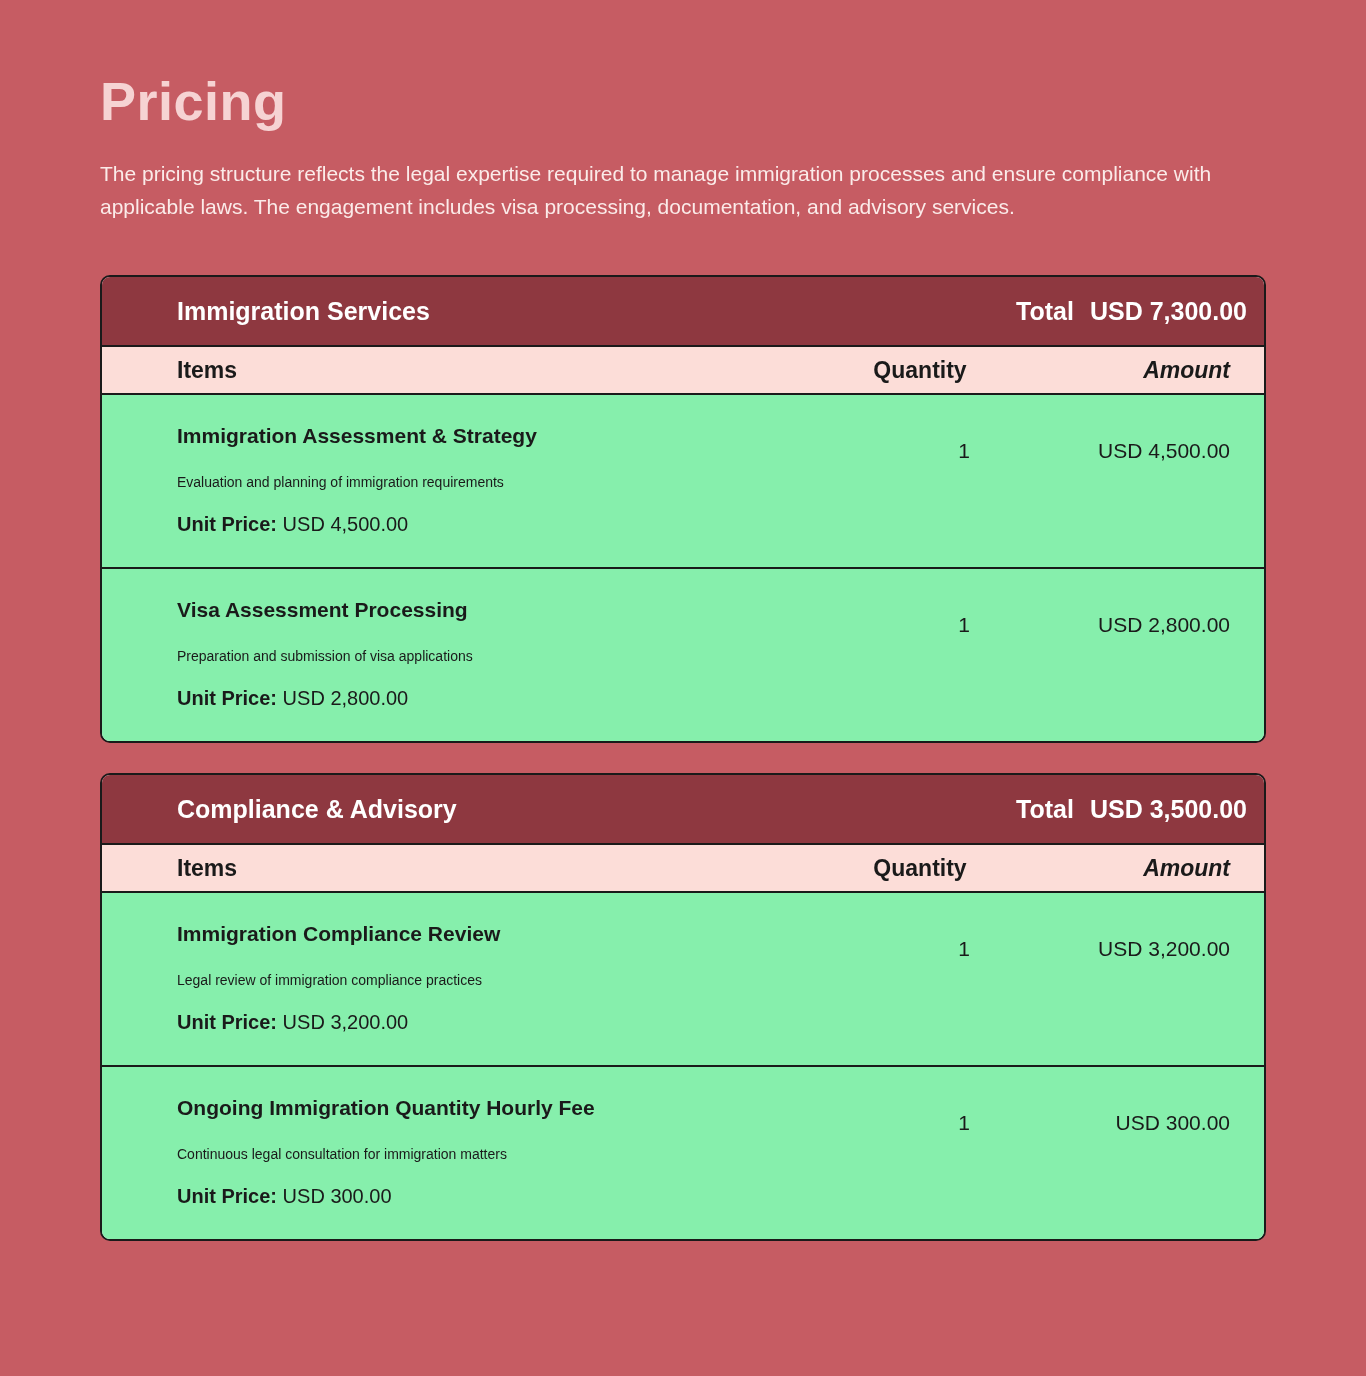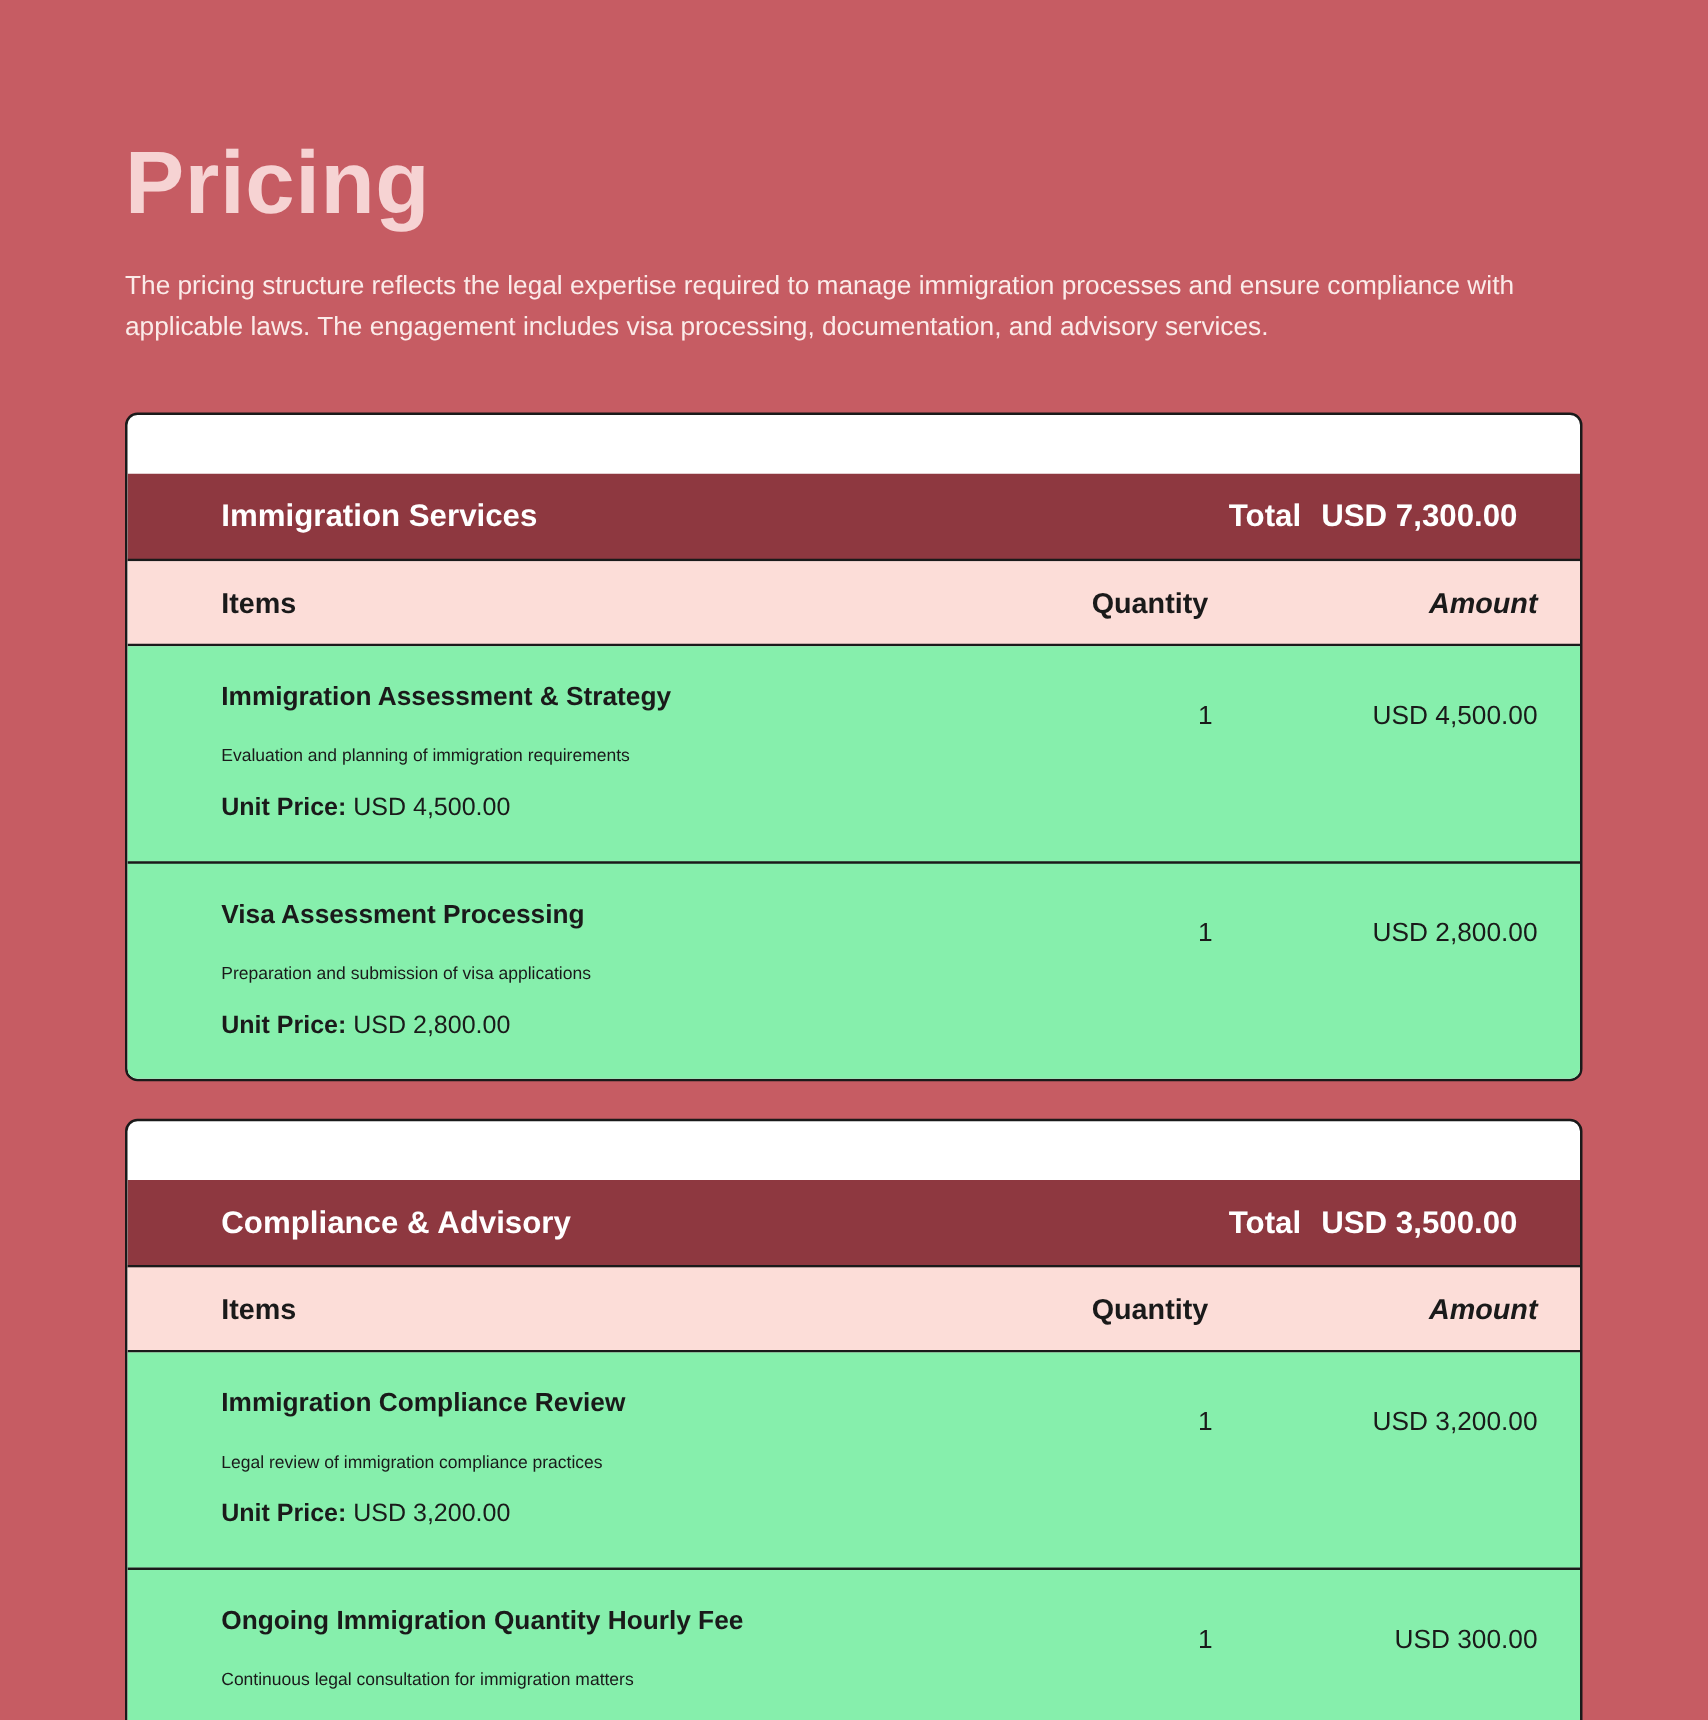--- a/index.html
+++ b/index.html
@@ -8,22 +8,22 @@
     height: 1376px;
     overflow: hidden;
     background: #C65C63;
     font-family: "Liberation Sans", "DejaVu Sans", sans-serif;
     color: #1A1A1A;
   }
   .page {
     padding: 0 100px;
   }
   .page-title {
-    margin-top: 108px;
-    font-size: 71px;
+    margin-top: 72px;
+    font-size: 54px;
     line-height: 1.1;
     font-weight: bold;
     color: #F6D3D3;
     letter-spacing: 0.5px;
   }
   .page-description {
     margin-top: 26px;
     max-width: 1166px;
     font-size: 21px;
     line-height: 33px;
@@ -38,35 +38,34 @@
     overflow: hidden;
   }
   .pricing-section + .pricing-section {
     margin-top: 30px;
   }
   .section-header {
     display: flex;
     justify-content: space-between;
     align-items: center;
     height: 70px;
-    padding: 0 50px 0 75px;
+    padding: 0 17px 0 75px;
     background: #8E3840;
     border-bottom: 2px solid #1A1A1A;
     color: #FFFFFF;
     font-size: 25px;
     font-weight: bold;
-    margin-top: 47px;
   }
   .section-total { white-space: nowrap; }
   .section-total .total-amount { margin-left: 16px; }
   .col-header {
     display: grid;
     grid-template-columns: 1fr 140px 240px;
     align-items: center;
-    height: 68px;
+    height: 48px;
     padding: 0 34px 0 75px;
     background: #FCDDD8;
     border-bottom: 2px solid #1A1A1A;
     font-size: 23px;
     font-weight: bold;
   }
   .col-header .col-quantity { text-align: center; }
   .col-header .col-amount { text-align: right; font-style: italic; }
   .item-row {
     display: grid;

